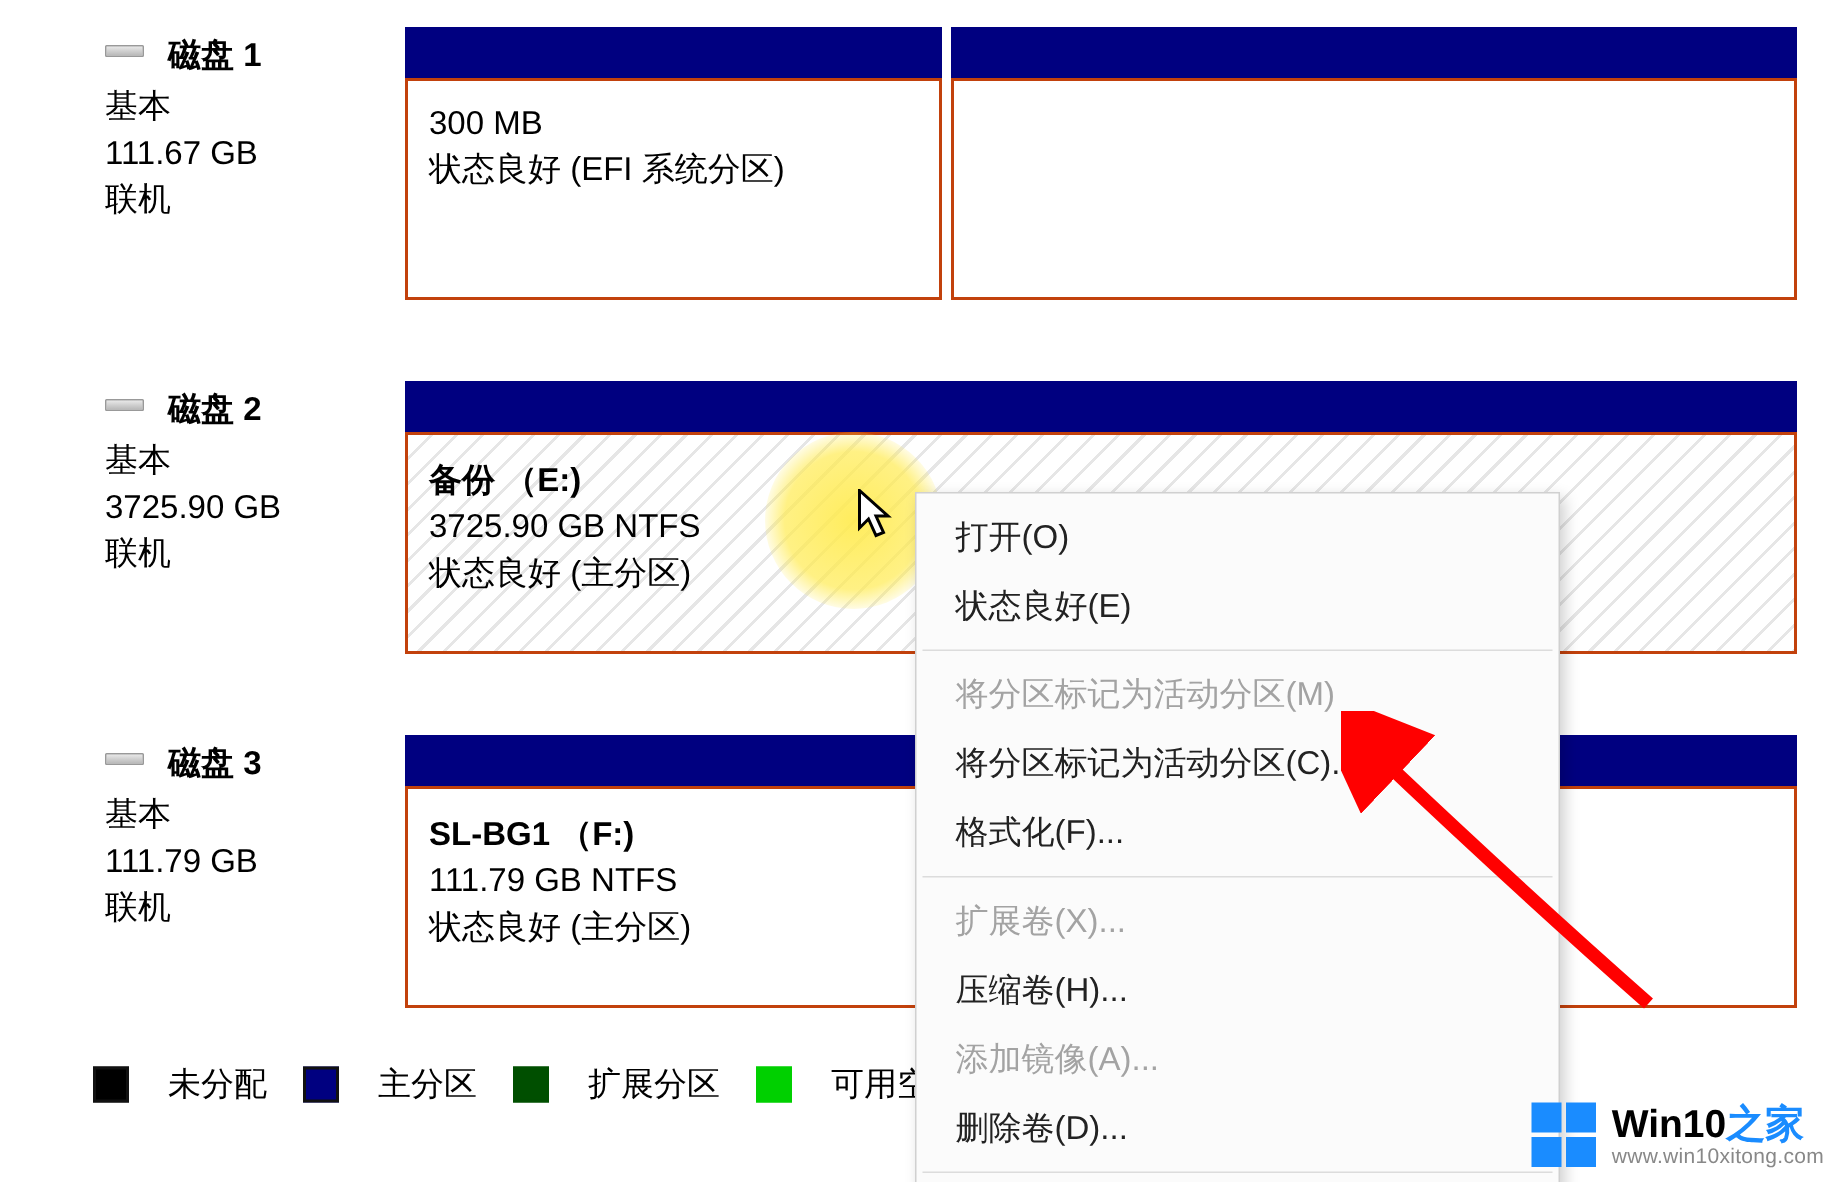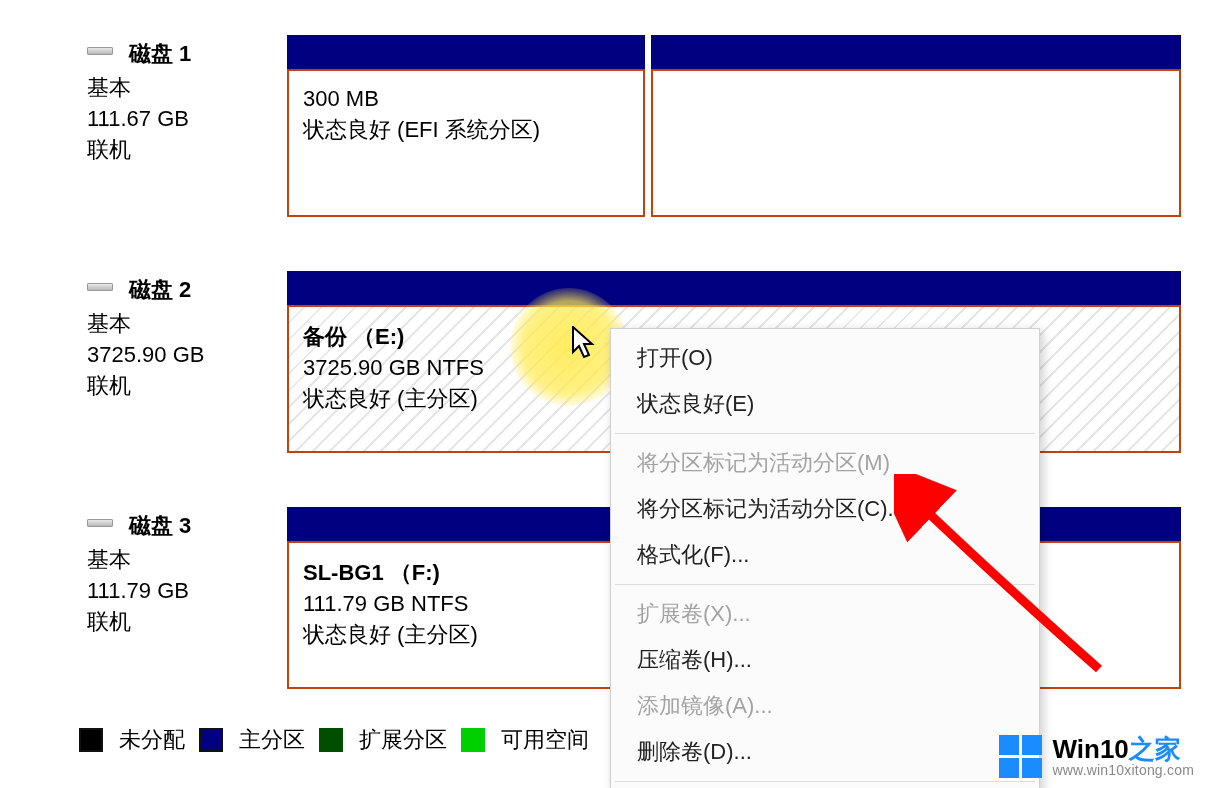--- a/index.html
+++ b/index.html
@@ -6,21 +6,21 @@
   body {
     font-family: "Microsoft YaHei", "Segoe UI", sans-serif;
     font-size: 22px;
     background: #fff;
     width: 1218px;
     height: 788px;
     overflow: hidden;
     position: relative;
   }
   .container {
-    padding: 17px;
+    padding: 0;
     position: relative;
     width: 1218px;
   }
   .disk-row {
     display: flex;
     align-items: stretch;
     margin-bottom: 18px;
   }
   .disk-info {
     width: 270px;
@@ -73,21 +73,21 @@
   .part-title { font-weight: 700; margin-bottom: 3px; }
   .part-info { margin-bottom: 3px; }
   .d1-left { width: 358px; }
   .d1-right { flex: 1; }
   .d2-full { flex: 1; }
   .d3-full { flex: 1; }
 
   .legend {
     display: flex;
     align-items: center;
-    gap: 14px;
+    gap: 24px;
     padding-left: 62px;
     margin-top: 10px;
     font-size: 22px;
   }
   .swatch {
     width: 24px;
     height: 24px;
     display: inline-block;
     border: 2px solid #111;
     margin-right: 2px;
@@ -148,21 +148,21 @@
     position: absolute;
     left: 894px;
     top: 474px;
     z-index: 15;
     pointer-events:none;
   }
 
   
   .brand {
     position: absolute;
-    right: 24px;
+    right: 2px;
     bottom: 10px;
     display: flex;
     align-items: flex-end;
     gap: 10px;
     z-index: 20;
   }
   .brand-logo {
     display: grid;
     grid-template-columns: 20px 20px;
     grid-template-rows: 20px 20px;

